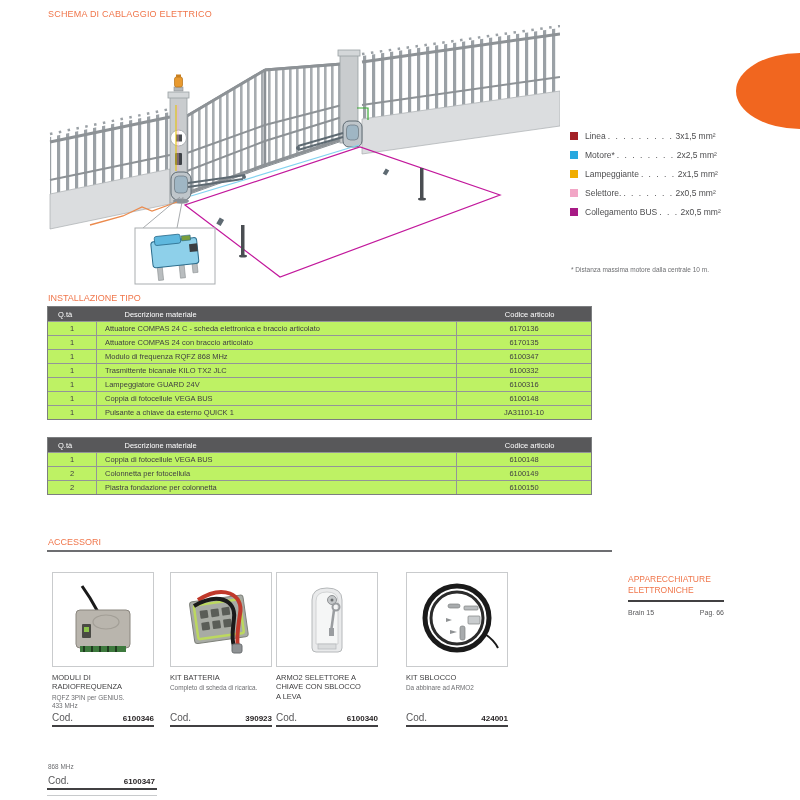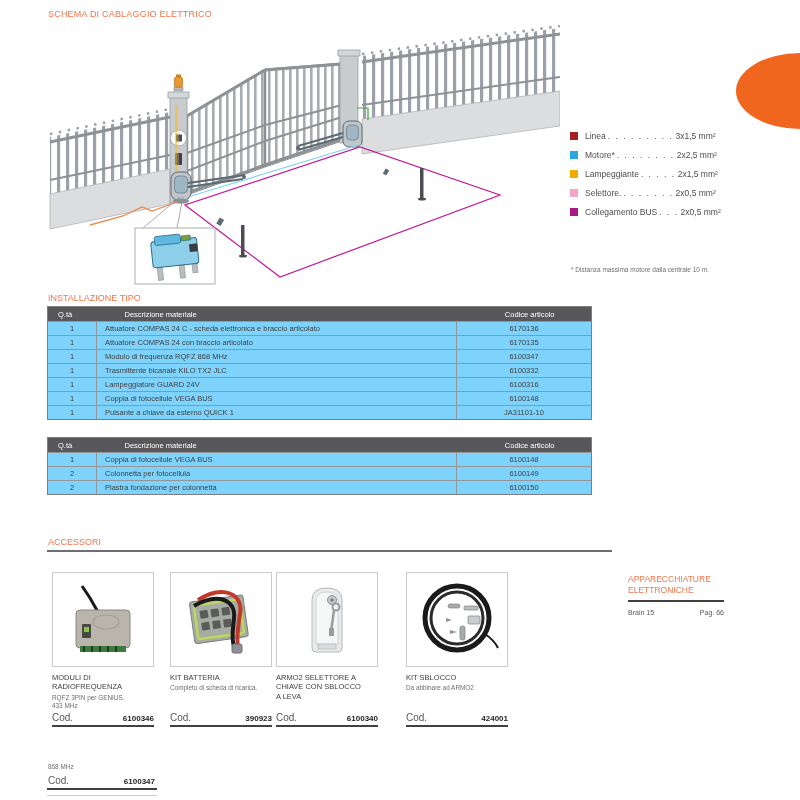--- a/index.html
+++ b/index.html
@@ -18,21 +18,21 @@
   .footnote{position:absolute;left:571px;top:266px;font-size:6.5px;color:#6D6E71;}
 
   .semicircle{position:absolute;right:0;top:53px;width:64px;height:76px;background:#F1661F;
               border-top-left-radius:64px 38px;border-bottom-left-radius:64px 38px;}
 
   .sec-title{position:absolute;left:48px;font-size:9px;color:#F0764B;}
   .t1{top:293px;}
   .t2{top:537px;}
   .tbl2-title{position:absolute;left:48px;top:423px;font-size:8px;font-weight:bold;color:#231F20;}
 
-  .tbl{position:absolute;left:47px;width:543px;border:1px solid #7C7E80;background:#7dd3fc;}
+  .tbl{position:absolute;left:47px;width:543px;border:1px solid #7C7E80;background:#bef264;}
   .tbl1{top:306px;}
   .tbl2{top:437px;}
   .tr{display:flex;height:13px;border-top:1px solid #939598;align-items:stretch;font-size:7.5px;color:#414042;}
   .tr:first-child{border-top:none;}
   .tr.hd{background:#58585A;color:#fff;height:14px;}
   .td{box-sizing:border-box;display:flex;align-items:center;}
   .c1{width:48px;justify-content:center;}
   .c2{width:360px;padding-left:8px;border-left:1px solid #939598;}
   .c3{width:135px;justify-content:center;border-left:1px solid #939598;}
   .hd .c1{justify-content:flex-start;padding-left:10px;}

